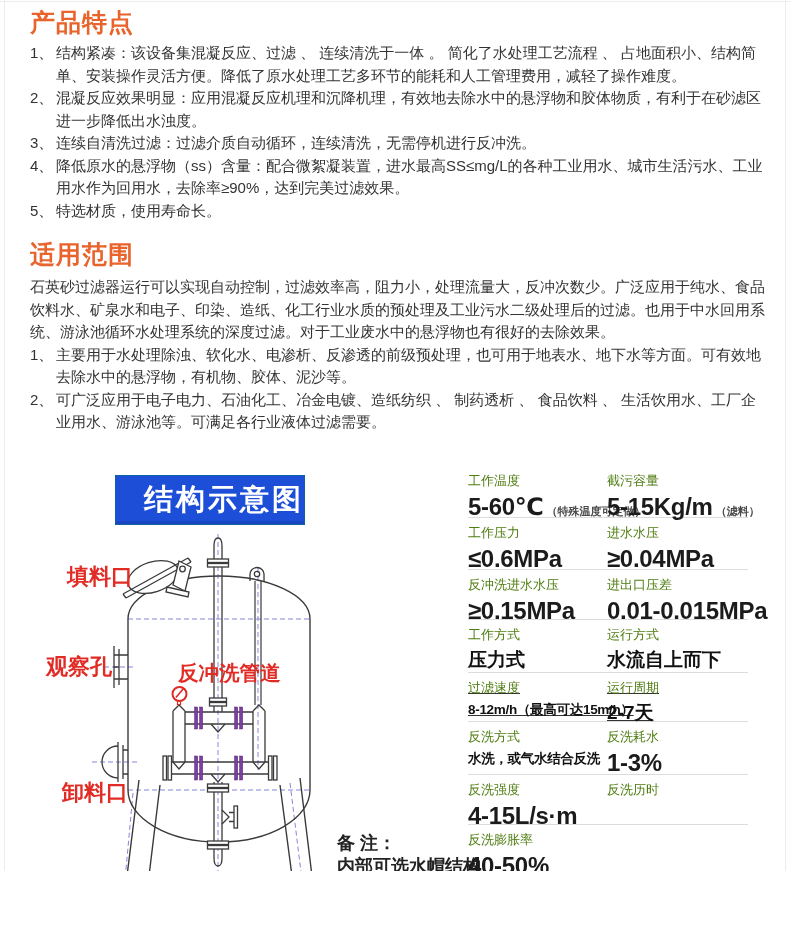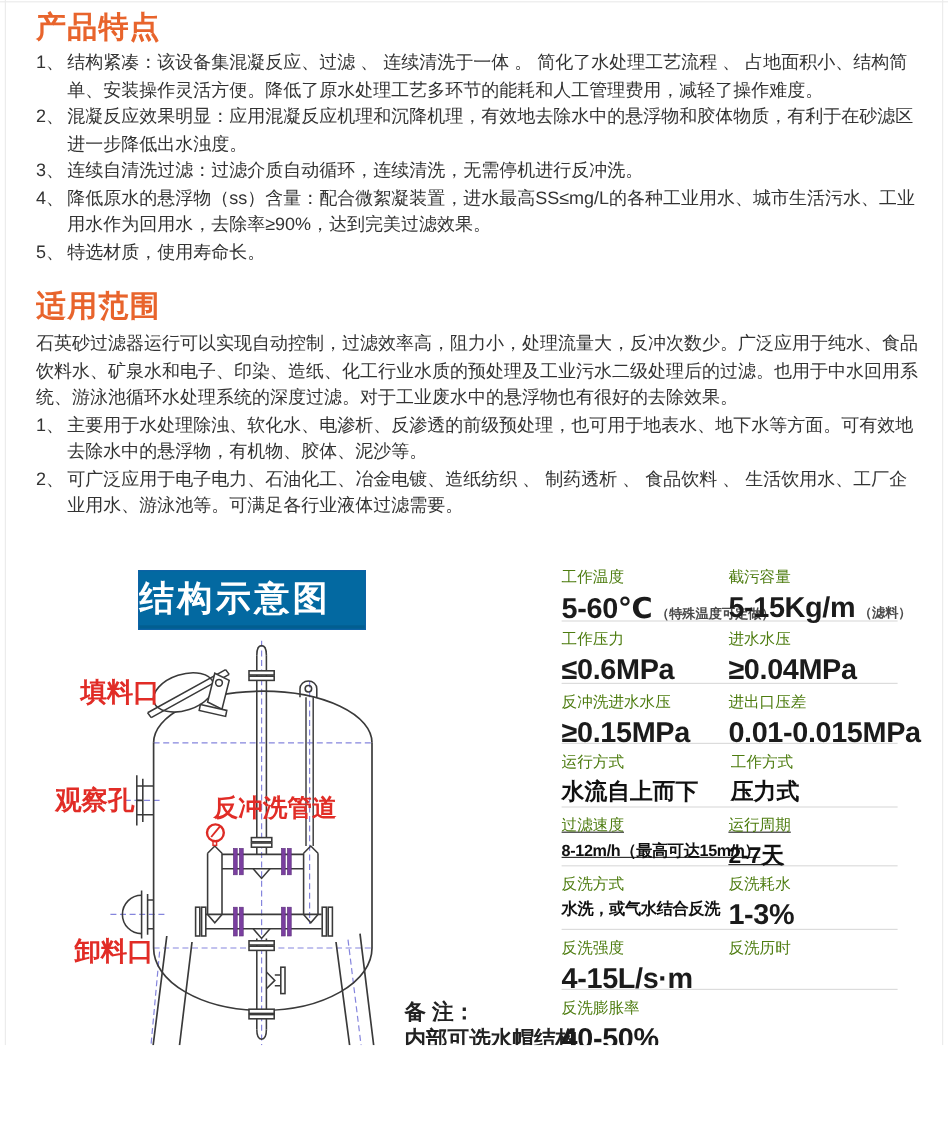--- a/index.html
+++ b/index.html
@@ -14,23 +14,23 @@
   #features-heading{top:6px;}
   #scope-heading{top:238px;}
 
   .textblock{position:absolute;left:30px;width:736px;font-size:15px;line-height:22.5px;color:#333;}
   #features-list{top:42px;}
   #scope-text{top:276px;}
   .li{padding-left:26px;}
   .li .num{display:inline-block;width:26px;margin-left:-26px;}
   .intro{margin:0 0 0 0;}
 
-  .banner{position:absolute;left:115px;top:475px;width:190px;height:50px;background:#0369a1;
+  .banner{position:absolute;left:115px;top:475px;width:190px;height:50px;background:#1d4ed8;
           border:1px solid #0e62a5;box-sizing:border-box;box-shadow:inset 0 -3px 0 rgba(0,0,0,0.10);
-          color:#fff;font-size:29px;font-weight:bold;letter-spacing:3px;text-align:left;line-height:46px;}
+          color:#fff;font-size:29px;font-weight:bold;letter-spacing:3px;text-align:right;line-height:46px;}
 
   #tank{position:absolute;left:30px;top:528px;width:430px;height:400px;}
 
   .note{position:absolute;left:337px;top:832px;font-size:18px;font-weight:bold;color:#222;line-height:23px;}
 
   .specs{position:absolute;left:468px;top:466px;width:280px;}
   .srow{display:flex;border-bottom:1px solid #dcdcdc;box-sizing:border-box;padding-top:6px;}
   .srow:nth-child(1){height:52px;}
   .srow:nth-child(2){height:52px;}
   .srow:nth-child(3){height:50px;}
@@ -220,28 +220,28 @@
       <div class="scell">
         <div class="slabel">反冲洗进水水压</div>
         <div class="sval"><span class="v">≥0.15MPa</span></div>
       </div>
       <div class="scell r">
         <div class="slabel">进出口压差</div>
         <div class="sval"><span class="v">0.01-0.015MPa</span></div>
       </div>
     </div>
     <div class="srow">
+      <div class="scell">
+        <div class="slabel">工作方式</div>
+        <div class="sval"><span class="v v-cn">压力式</span></div>
+      </div>
       <div class="scell r">
         <div class="slabel">运行方式</div>
         <div class="sval"><span class="v v-cn">水流自上而下</span></div>
       </div>
-      <div class="scell">
-        <div class="slabel">工作方式</div>
-        <div class="sval"><span class="v v-cn">压力式</span></div>
-      </div>
     </div>
     <div class="srow">
       <div class="scell">
         <div class="slabel">过滤速度</div>
         <div class="sval"><span class="v v-sm">8-12m/h（最高可达15m/h）</span></div>
       </div>
       <div class="scell r">
         <div class="slabel">运行周期</div>
         <div class="sval"><span class="v v-cn">2-7天</span></div>
       </div>

